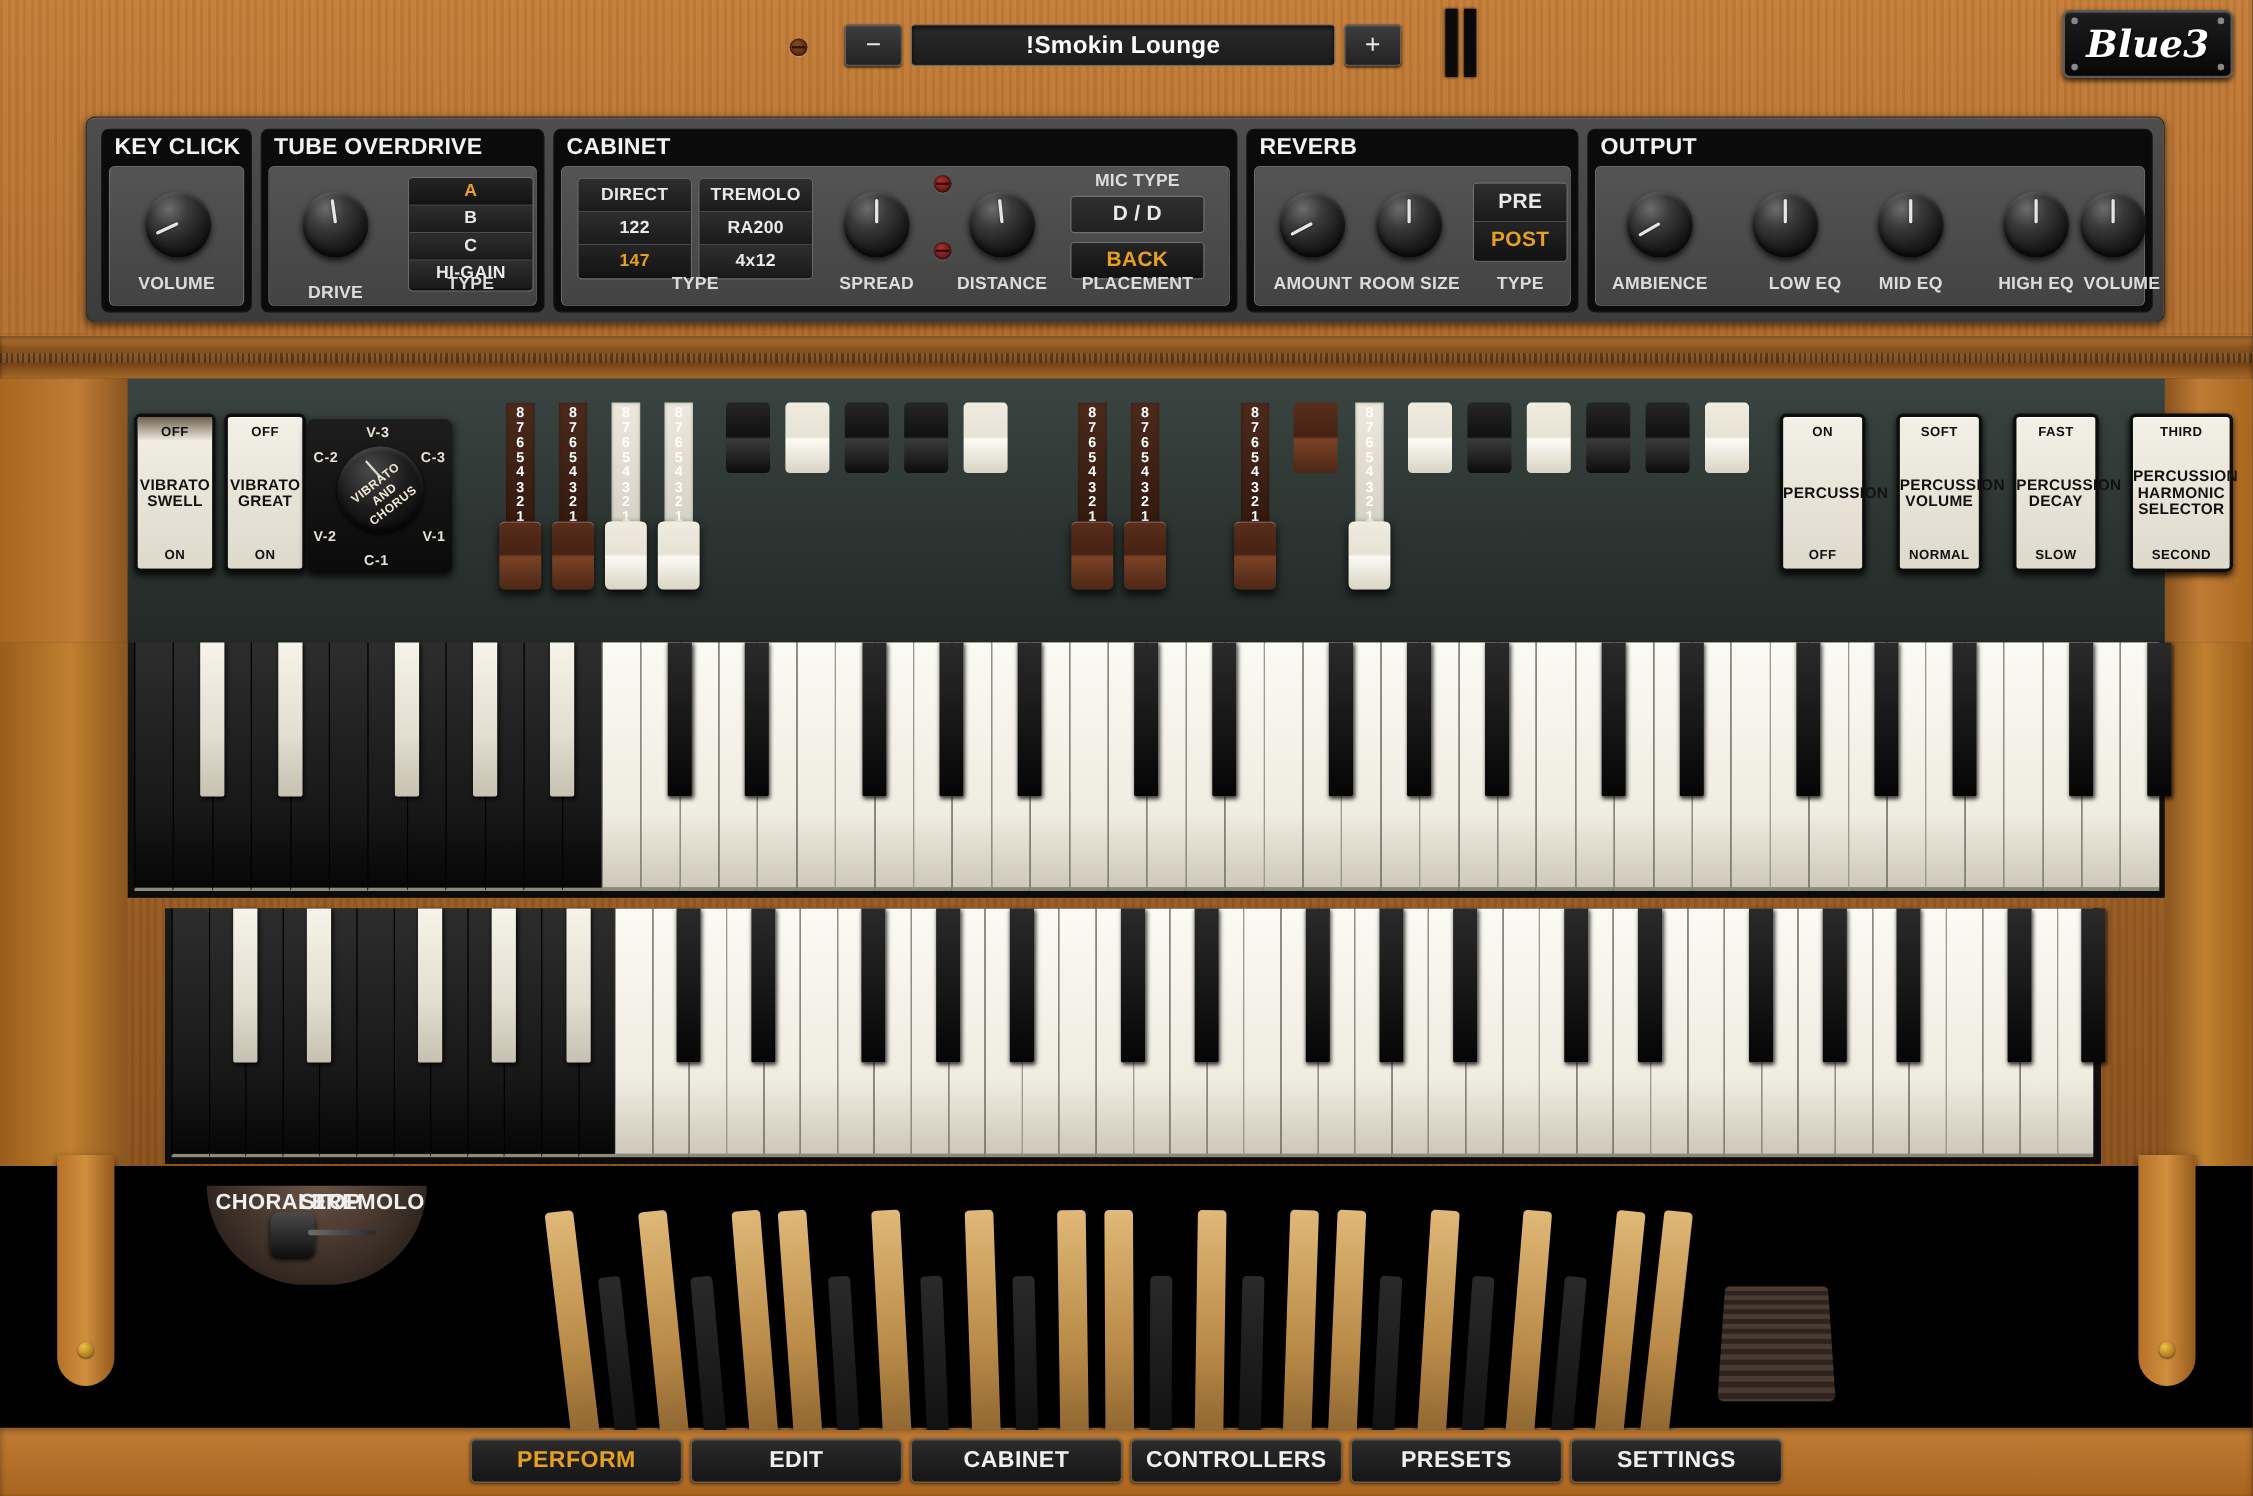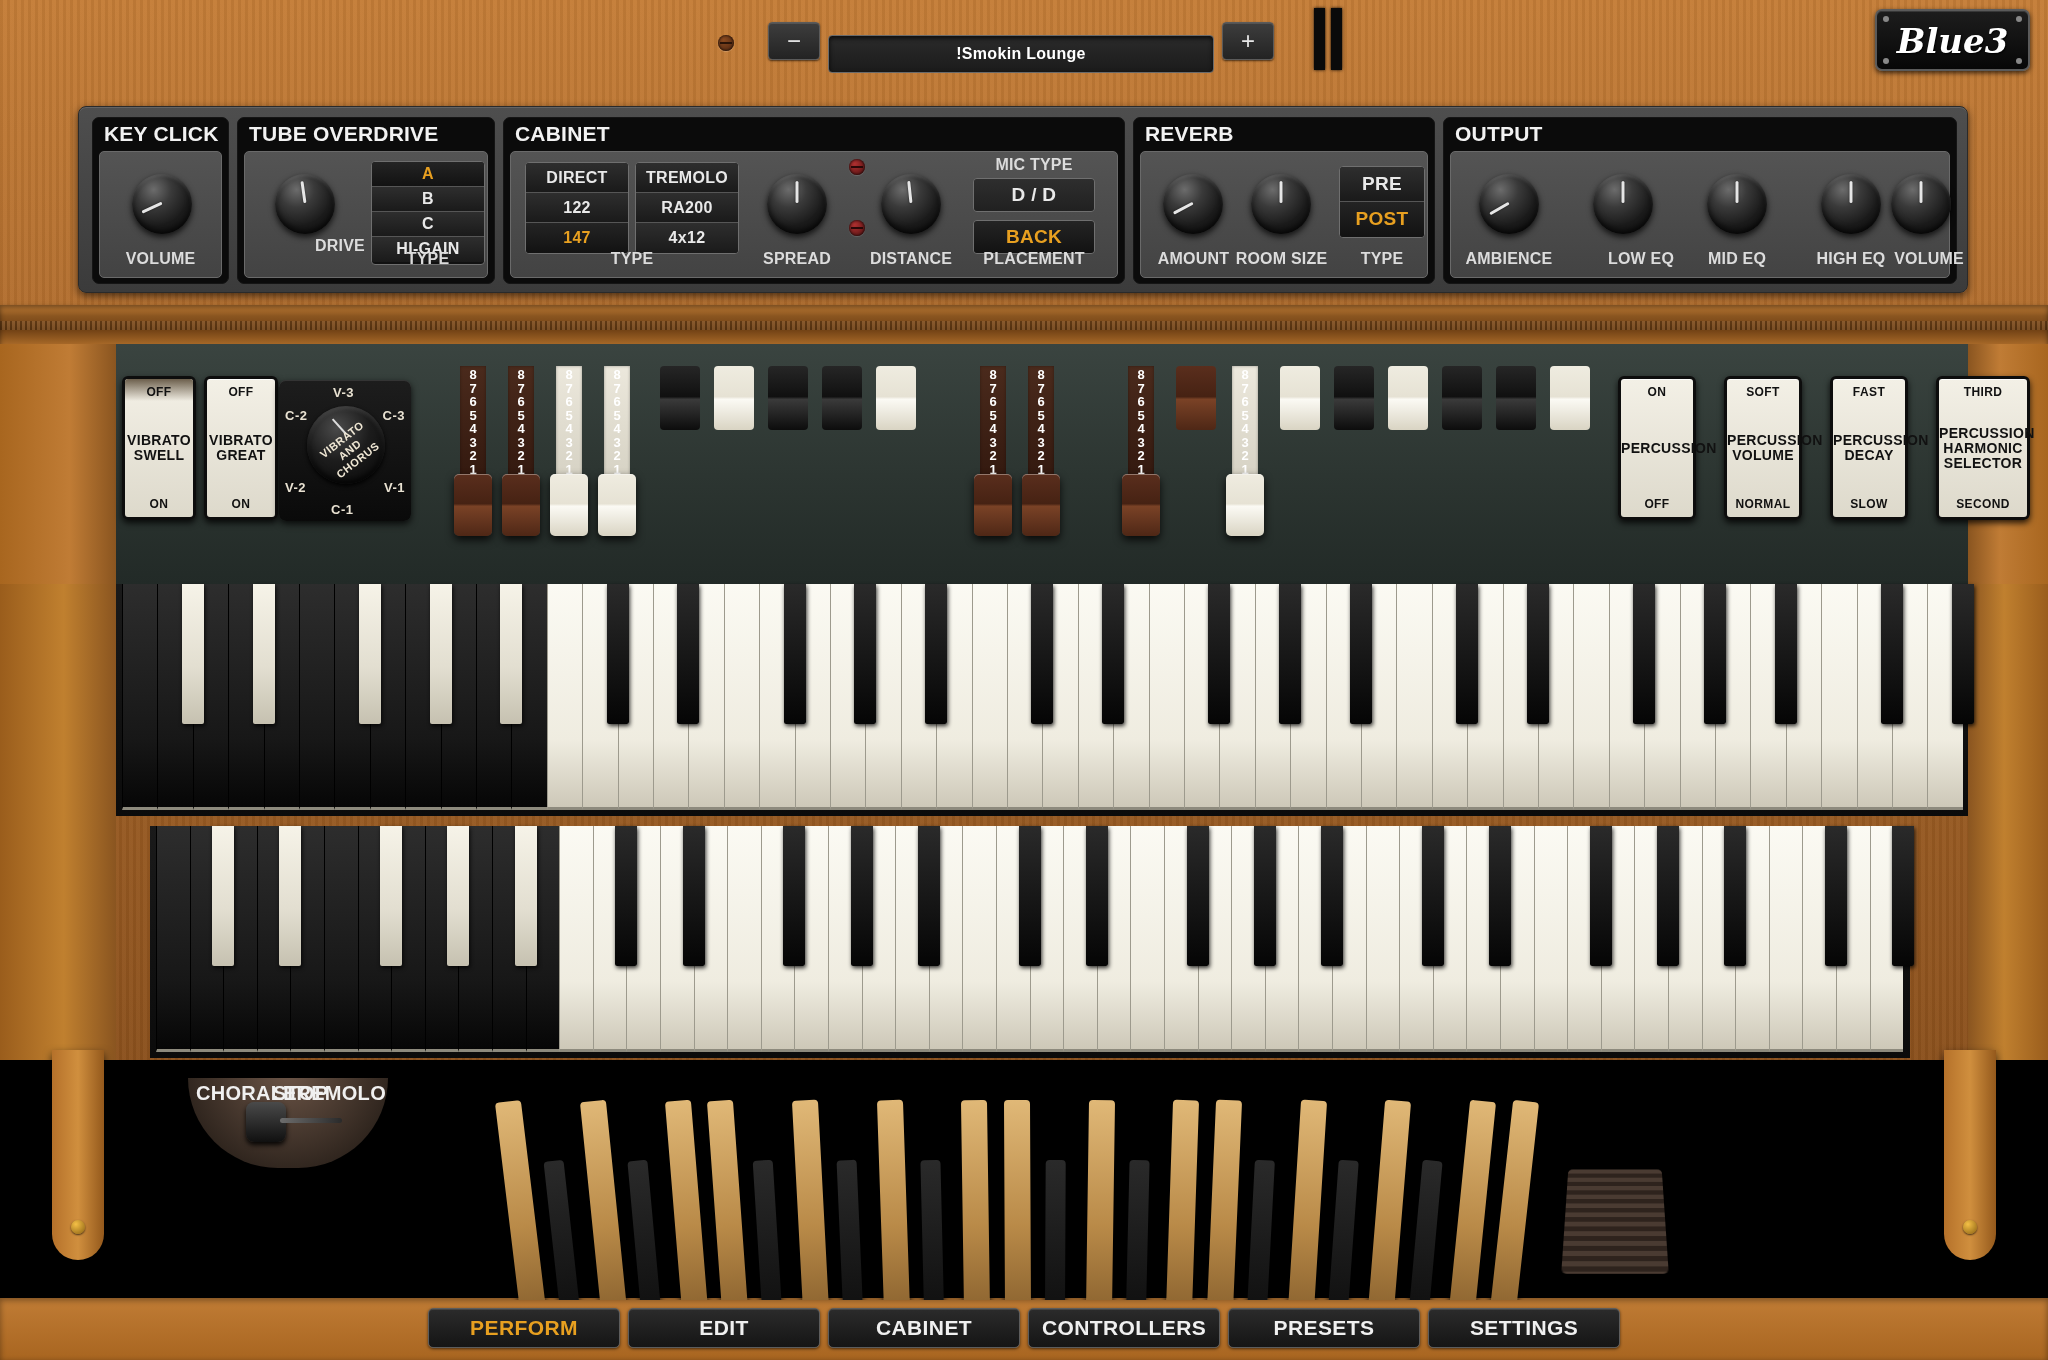--- a/index.html
+++ b/index.html
@@ -21,22 +21,22 @@
              box-shadow:inset 0 0 3px #000, 0 1px 1px rgba(255,255,255,.2); }
   .hdr-dot:after{ content:""; position:absolute; left:2px; top:7px; width:12px; height:2px; background:#2a1408;}
   .pbtn { position:absolute; top:22px; height:38px; width:52px;
           background:linear-gradient(180deg,#3d3d3d,#232323); border:1px solid #5a5a5a; border-radius:4px;
           color:#e8e8e8; font-size:24px; line-height:36px; text-align:center; cursor:pointer;
           box-shadow:inset 0 1px 0 rgba(255,255,255,.12), 0 1px 2px rgba(0,0,0,.6); }
   #prev-preset { left:768px; }
   #next-preset { left:1222px; }
   #preset-display { position:absolute; left:828px; top:22px; width:386px; height:38px;
           background:linear-gradient(180deg,#2b2b2b,#1b1b1b); border:1px solid #6a6a6a; border-radius:4px;
-          color:#fff; font-size:16px; font-weight:bold; line-height:36px; text-align:center;
-          letter-spacing:.3px; box-shadow:inset 0 2px 5px rgba(0,0,0,.8); cursor:pointer;margin-top:13px;}
+          color:#fff; font-size:22px; font-weight:bold; line-height:36px; text-align:center;
+          letter-spacing:.3px; box-shadow:inset 0 2px 5px rgba(0,0,0,.8); cursor:pointer;}
   #vent-bars { position:absolute; left:1314px; top:8px; width:36px; height:62px; }
   #vent-bars i { position:absolute; top:0; width:11px; height:62px; background:#0a0a0a; display:block;
                  box-shadow:0 0 3px rgba(0,0,0,.9);}
   #vent-bars i:nth-child(1){left:0;} #vent-bars i:nth-child(2){left:17px;}
   #logo-plate { position:absolute; left:1875px; top:9px; width:155px; height:62px;
      background:linear-gradient(180deg,#1d1d1d,#070707); border-radius:7px;
      border:2px solid #5a5a5a; box-shadow:0 2px 5px rgba(0,0,0,.7), inset 0 1px 0 rgba(255,255,255,.12);}
   #logo-plate .scr { position:absolute; width:6px;height:6px;border-radius:50%;background:#888;}
   #logo-plate .s1{left:6px;top:5px;} #logo-plate .s2{right:6px;top:5px;}
   #logo-plate .s3{left:6px;bottom:5px;} #logo-plate .s4{right:6px;bottom:5px;}
@@ -227,21 +227,21 @@
       <div class="body">
         <div class="knob" id="kc-knob" style="left: 32px; top: 22px; --a: -115deg;"></div>
         <div class="knob-lbl" style="left:0; right:0; bottom:9px;">VOLUME</div>
       </div>
     </div>
 
     <div class="group" id="g-tube">
       <div class="title">TUBE OVERDRIVE</div>
       <div class="body">
         <div class="knob" id="tube-knob" style="left: 30px; top: 22px; --a: -8deg;"></div>
-        <div class="knob-lbl" style="left:0; width:120px; bottom:22px;text-align:right;">DRIVE</div>
+        <div class="knob-lbl" style="left:0; width:120px; bottom:1px;">DRIVE</div>
         <div class="selbox" id="tube-types" style="left:126px; top:9px; width:114px; height:104px;">
           <div class="selbtn on" style="height:25px;line-height:24px;">A</div>
           <div class="selbtn" style="height:25px;line-height:24px;">B</div>
           <div class="selbtn" style="height:25px;line-height:24px;">C</div>
           <div class="selbtn" style="height:25px;line-height:24px;">HI-GAIN</div>
         </div>
         <div class="knob-lbl" style="left:126px; width:114px; bottom:9px;">TYPE</div>
       </div>
     </div>
 

